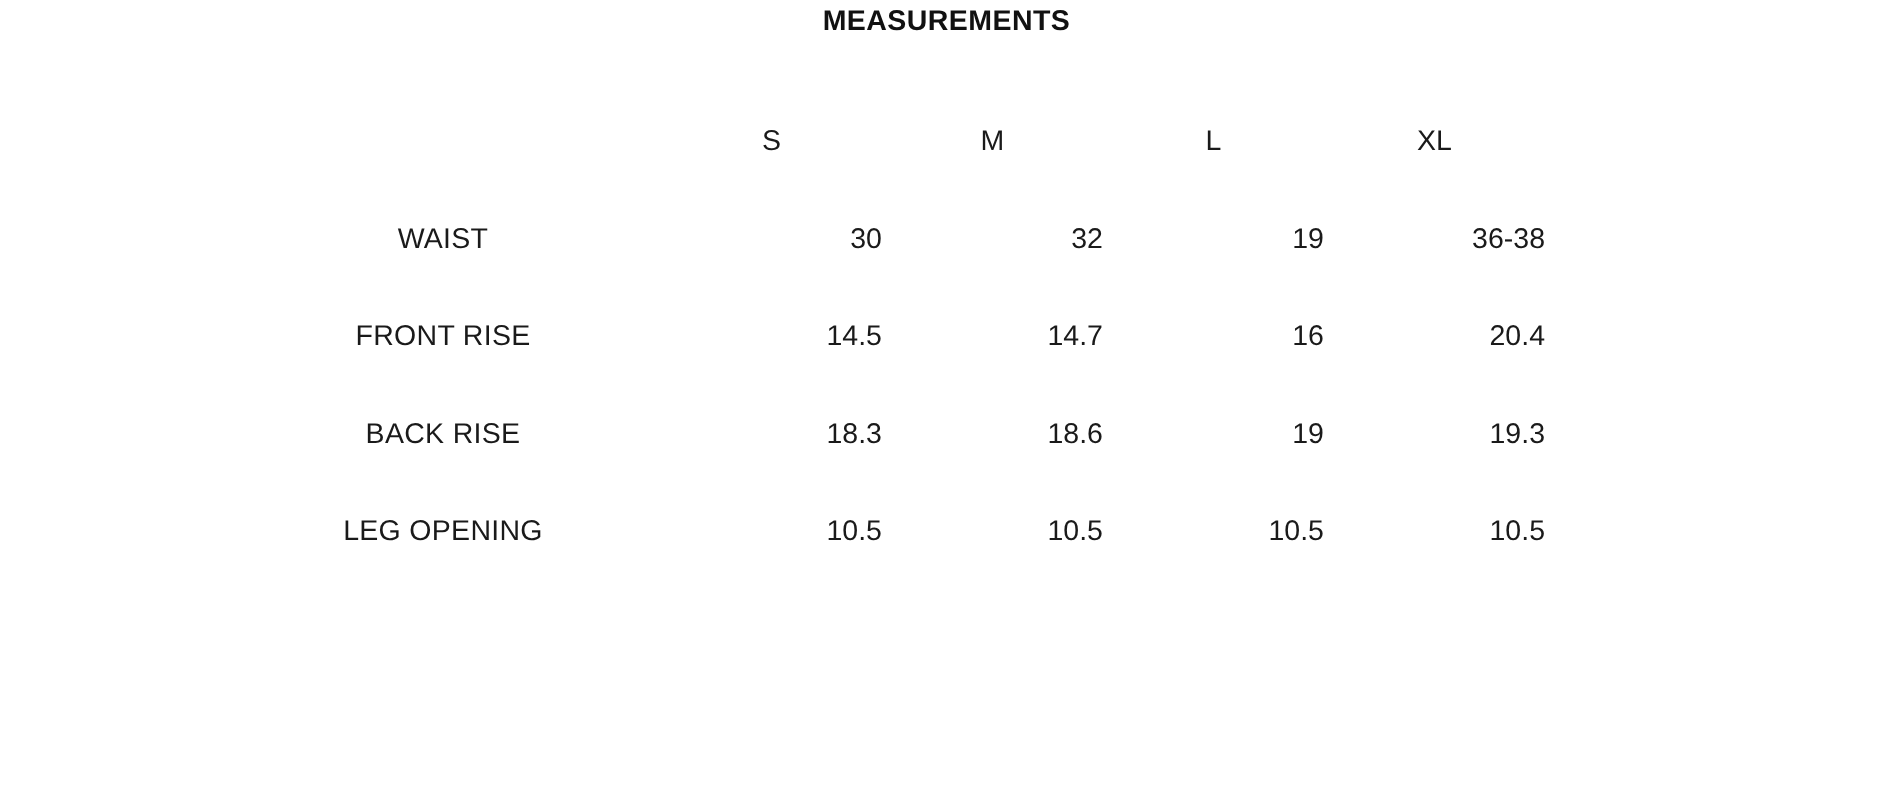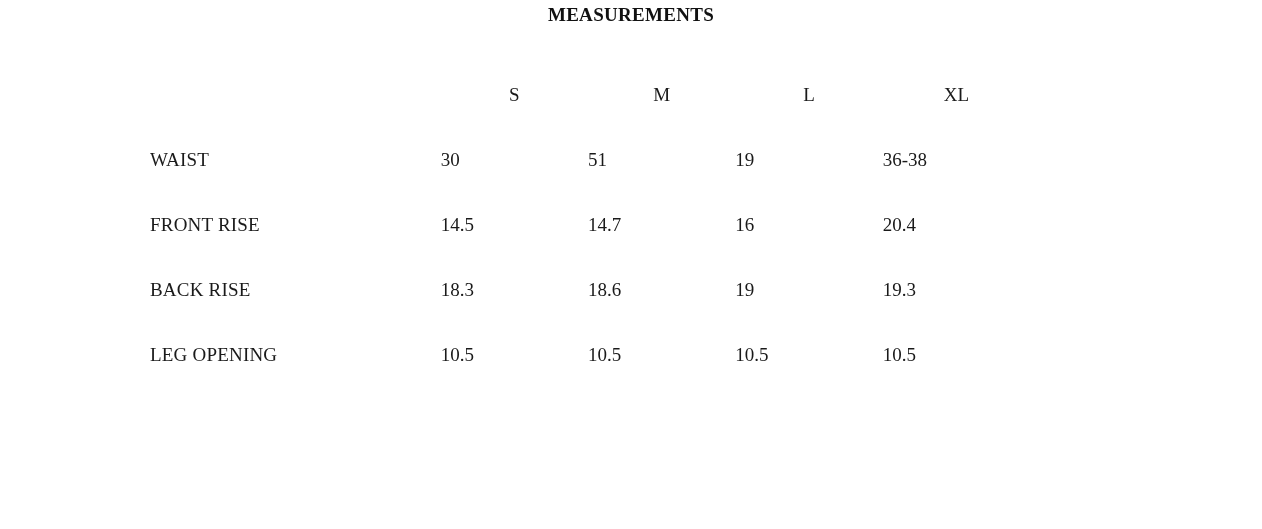--- a/index.html
+++ b/index.html
@@ -12,21 +12,20 @@
     height: 529px;
     font-family: "Liberation Sans", sans-serif;
     color: #1a1a1a;
     overflow: hidden;
   }
   .page {
     position: relative;
     width: 1262px;
     height: 375px;
     background: #ffffff;
-    font-family: Liberation Serif, serif;
   }
   .title {
     position: absolute;
     top: 4px;
     left: 0;
     width: 1262px;
     text-align: center;
     font-size: 19px;
     font-weight: bold;
     letter-spacing: 0.3px;
@@ -54,28 +53,28 @@
     font-weight: normal;
     color: #1a1a1a;
   }
   th.corner { }
   th.size-head {
     text-align: center;
     font-weight: normal;
     font-size: 19px;
   }
   td.row-label {
-    text-align: left;
+    text-align: center;
     padding-left: 32px;
     font-size: 19px;
     letter-spacing: 0.2px;
     white-space: nowrap;
   }
   td.value {
-    text-align: left;
+    text-align: right;
     font-size: 19px;
   }
 </style>
 </head>
 <body>
 
 <div class="page">
 
   <div class="title">MEASUREMENTS</div>
 
@@ -94,21 +93,21 @@
           <th class="size-head">S</th>
           <th class="size-head">M</th>
           <th class="size-head">L</th>
           <th class="size-head">XL</th>
         </tr>
       </thead>
       <tbody>
         <tr>
           <td class="row-label">WAIST</td>
           <td class="value">30</td>
-          <td class="value">51</td>
+          <td class="value">32</td>
           <td class="value">19</td>
           <td class="value">36-38</td>
         </tr>
         <tr>
           <td class="row-label">FRONT RISE</td>
           <td class="value">14.5</td>
           <td class="value">14.7</td>
           <td class="value">16</td>
           <td class="value">20.4</td>
         </tr>

